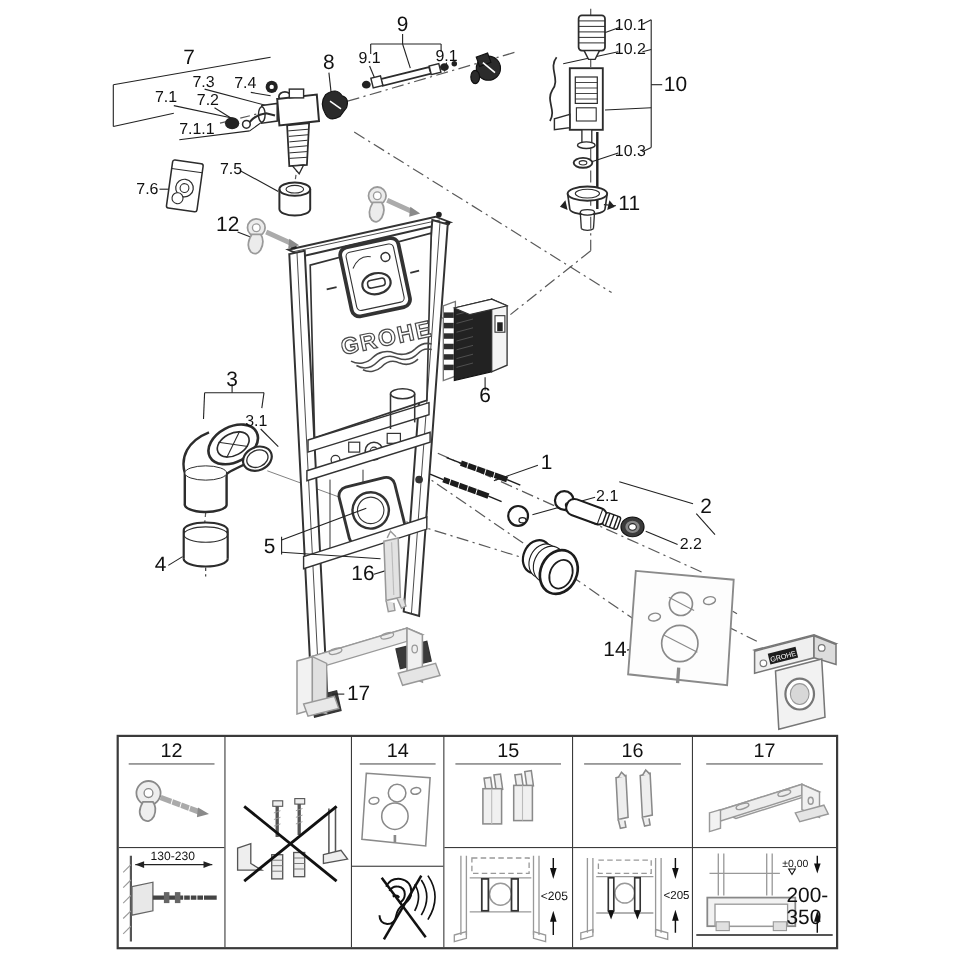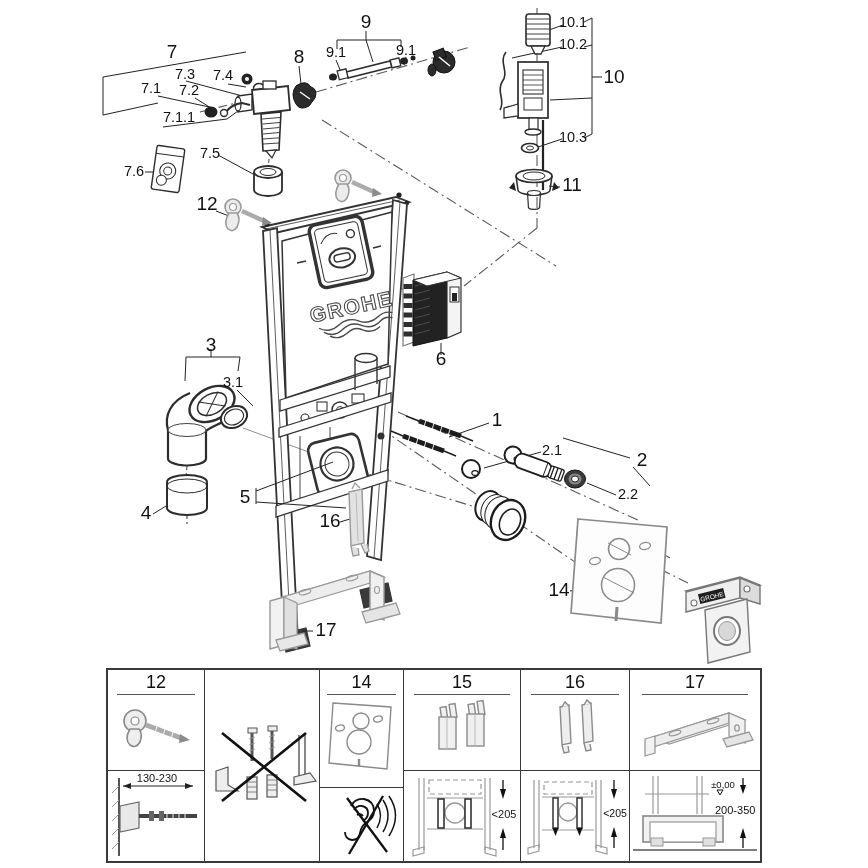--- a/index.html
+++ b/index.html
@@ -12,21 +12,21 @@
   #dtable{position:absolute;left:106px;top:668px;width:656px;height:195px;
           border:2px solid #3a3a3a;display:flex;box-sizing:border-box;background:#fff;}
   .dcol{display:flex;flex-direction:column;border-right:1.6px solid #3a3a3a;box-sizing:border-box;}
   .dcol:last-child{border-right:none;}
   .cellTop{height:101px;border-bottom:1.6px solid #3a3a3a;box-sizing:border-box;
            display:flex;flex-direction:column;align-items:center;overflow:hidden;}
   .dcol.tall .cellTop{height:118px;}
   .cellBot{flex:1;display:flex;align-items:center;justify-content:center;position:relative;overflow:hidden;}
   .hdrNum{font-size:18px;color:#111;margin-top:2px;line-height:1.15;}
   .hdrLine{width:82%;border-top:1.6px solid #555;margin-top:1px;}
-  .dimRange{position:absolute;right:3px;top:34px;width:42px;font-size:11px;color:#111;
+  .dimRange{position:absolute;right:3px;top:34px;width:42px;font-size:19px;color:#111;
             line-height:1.05;text-align:left;word-break:break-all;overflow-wrap:anywhere;}
 </style>
 </head>
 <body>
 
 <div id="stage">
 
 <svg width="868" height="868" viewBox="0 0 868 868" style="position:absolute;left:0;top:0;">
 
   <g stroke="#5a5a5a" stroke-width="1.1" fill="none">

